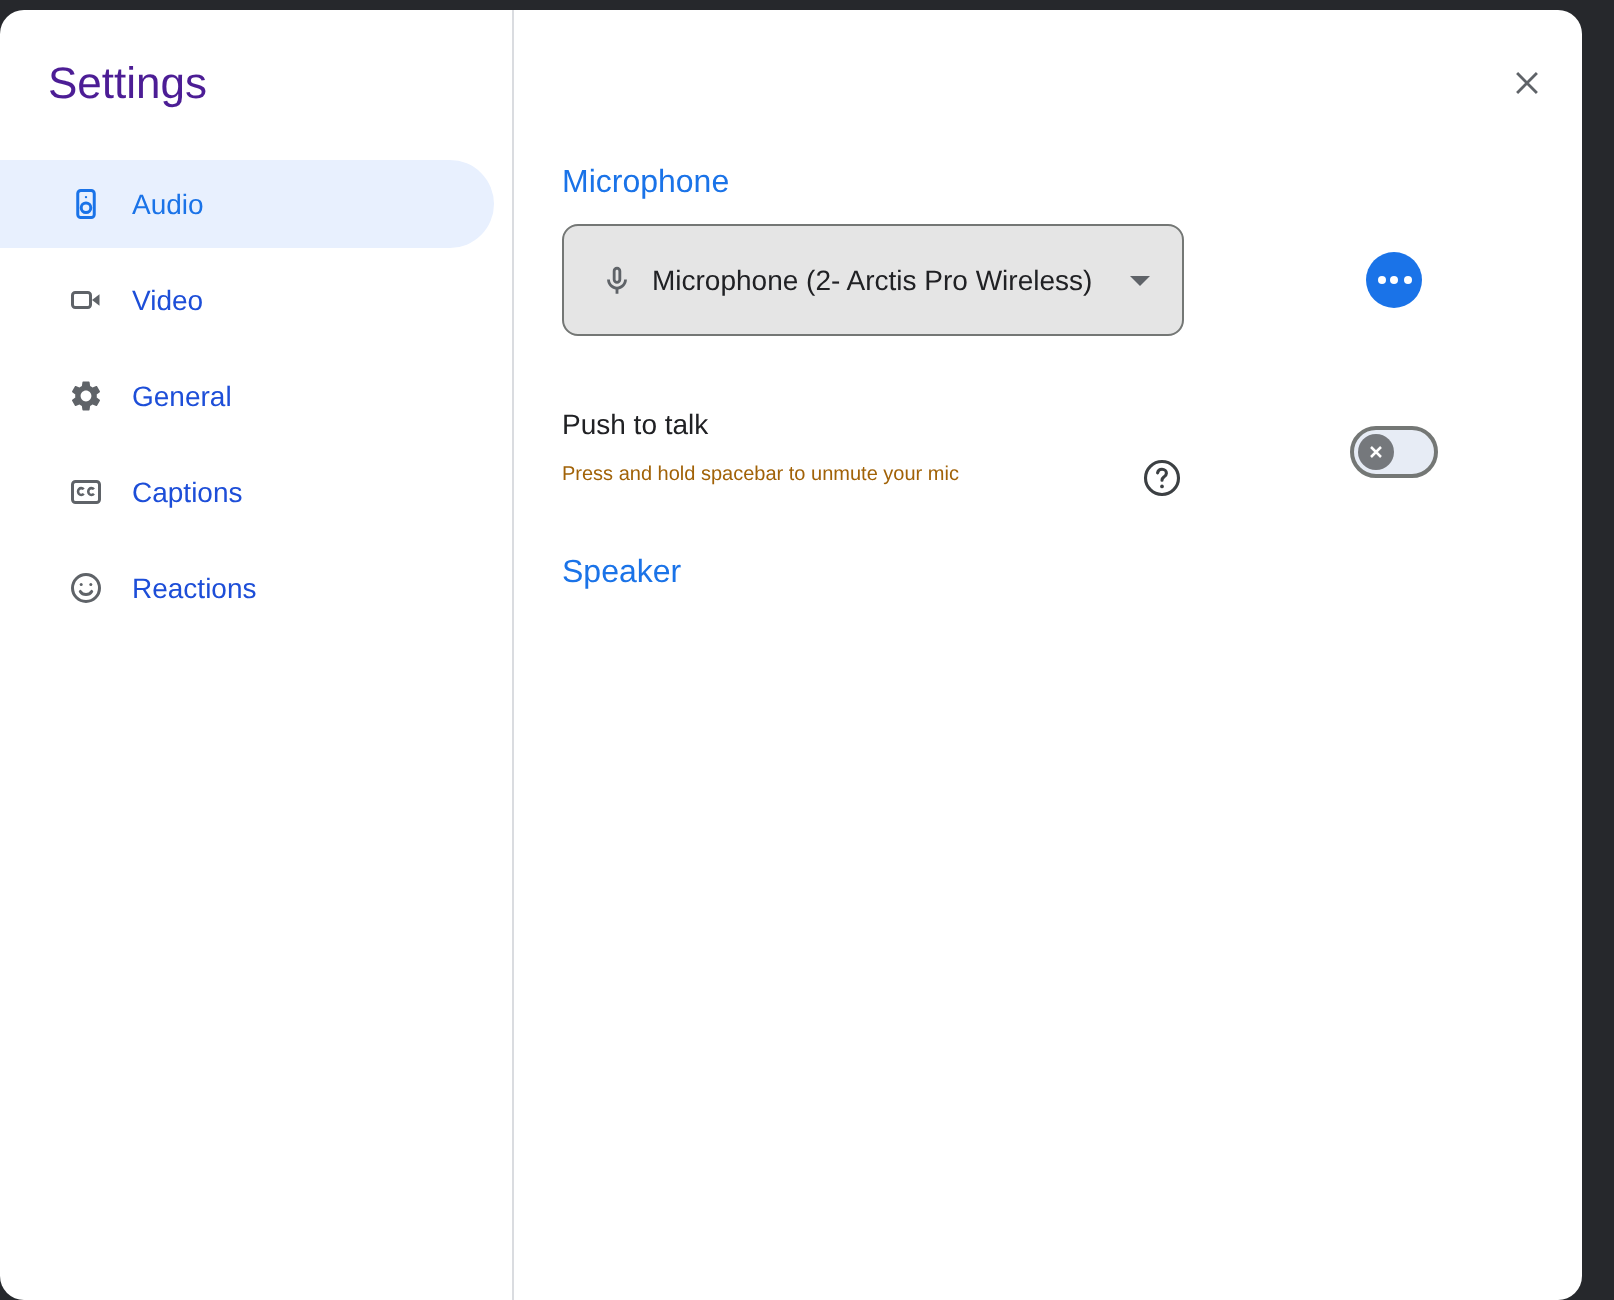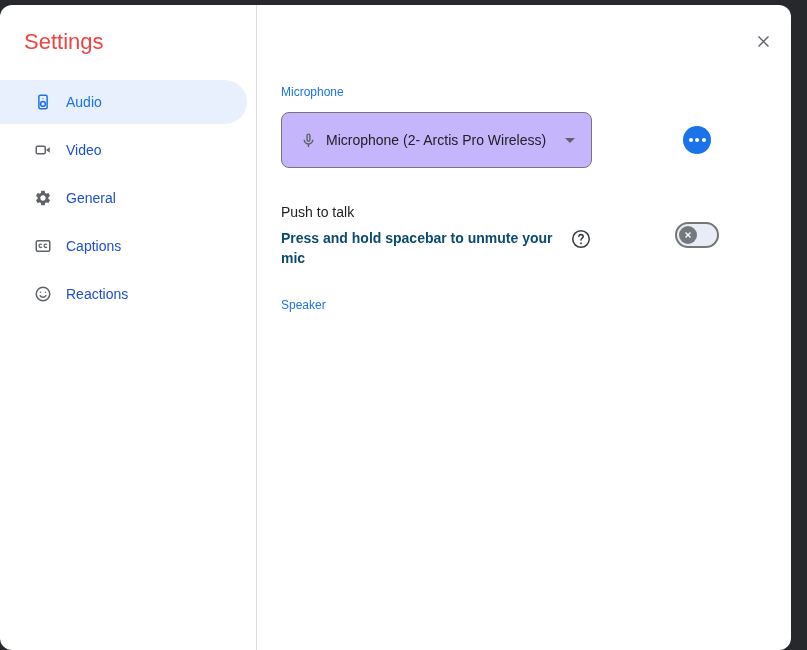--- a/index.html
+++ b/index.html
@@ -10,52 +10,52 @@
     color:#202124;
     position:relative;
   }
   .dialog {
     position:absolute; left:0; top:5px; width:791px; height:645px;
     background:#ffffff; border-radius:12px;
     display:flex; overflow:hidden;
   }
   
   .sidebar { width:257px; border-right:1px solid #dadce0; padding-top:22px; flex-shrink:0; }
-  .dialog-title { font-size:22px; line-height:30px; color:#ef4444; margin-left:24px; font-weight:400; }
+  .dialog-title { font-size:22px; line-height:30px; color:#4c1d95; margin-left:24px; font-weight:400; }
   .nav { margin-top:23px; display:flex; flex-direction:column; gap:4px; }
   .nav-item {
     height:44px; display:flex; align-items:center; padding-left:33px;
     color:#1d4ed8; font-size:14px; cursor:pointer; width:247px;
     border-radius:0 22px 22px 0;
   }
   .nav-item .nicon { width:20px; height:20px; margin-right:13px; color:#5f6368; display:flex; align-items:center; justify-content:center; }
   .nav-item.active { background:#e8f0fe; color:#1a73e8;text-align:right; }
   .nav-item.active .nicon { color:#1a73e8; }
   
   .content { flex:1; padding:77px 0 0 24px; position:relative; }
   .close-btn { position:absolute; top:25px; right:17px; width:22px; height:22px; color:#5f6368; cursor:pointer; display:flex; align-items:center; justify-content:center; }
-  .section-label { font-size:12px; line-height:20px; color:#1a73e8; margin-bottom:10px; cursor:pointer; }
+  .section-label { font-size:16px; line-height:20px; color:#1a73e8; margin-bottom:10px; cursor:pointer; }
   .row { display:flex; align-items:center; }
   .select-box {
     width:311px; height:56px; border:1px solid #747775; border-radius:8px;
-    display:flex; align-items:center; padding:0 16px; cursor:pointer; background:#c4b5fd;
+    display:flex; align-items:center; padding:0 16px; cursor:pointer; background:#e5e5e5;
   }
   .select-box .sicon { width:20px; height:20px; color:#5f6368; margin-right:8px; display:flex; align-items:center; justify-content:center; }
   .select-box .sel-text { font-size:14px; color:#202124; flex:1; white-space:nowrap; }
   .caret { width:0; height:0; border-left:5px solid transparent; border-right:5px solid transparent; border-top:5.5px solid #5f6368; margin-left:8px; }
   .right-area { width:80px; margin-left:65px; display:flex; align-items:center; justify-content:center; }
   
   .dots-btn { width:28px; height:28px; border-radius:50%; background:#1a73e8; display:flex; align-items:center; justify-content:center; gap:2.5px; cursor:pointer; }
   .dots-btn i { width:4px; height:4px; border-radius:50%; background:#fff; }
   
   .ptt { margin-top:34px; }
   .ptt-left { width:311px; }
   .ptt-title { font-size:14px; line-height:20px; color:#202124; }
   .ptt-desc-row { display:flex; align-items:flex-start; margin-top:6px; }
-  .ptt-desc { width:272px; font-size:14px; line-height:20px; color:#0c4a6e;font-weight:bold; }
+  .ptt-desc { width:272px; font-size:10px; line-height:20px; color:#a16207; }
   .help-icon { width:22px; height:22px; color:#3c4043; cursor:pointer; margin-left:auto; }
   
   .toggle { width:44px; height:26px; border:2px solid #747775; border-radius:14px; background:#e7ecf5; position:relative; cursor:pointer; }
   .toggle .knob { position:absolute; left:2px; top:2px; width:18px; height:18px; border-radius:50%; background:#75787c; display:flex; align-items:center; justify-content:center; color:#fff; }
   
   .speaker-section { margin-top:27px; }
   .test-btn { font-size:14px; color:#3c4043; cursor:pointer; background:none; border:none; font-family:inherit; padding:6px 10px; }
   
   .call-control { margin-top:43px; width:311px; display:flex; align-items:center; justify-content:space-between; cursor:pointer; }
   .chev { width:20px; height:20px; color:#202124; }

